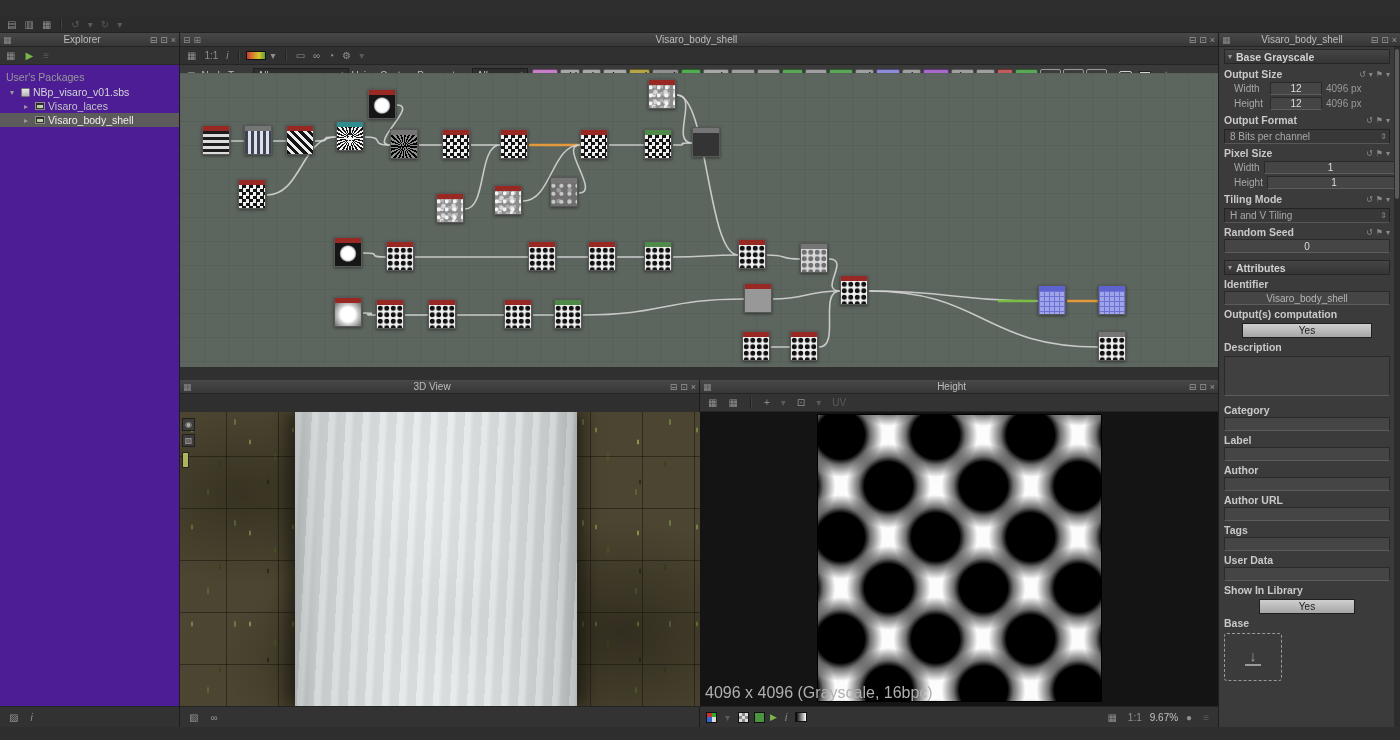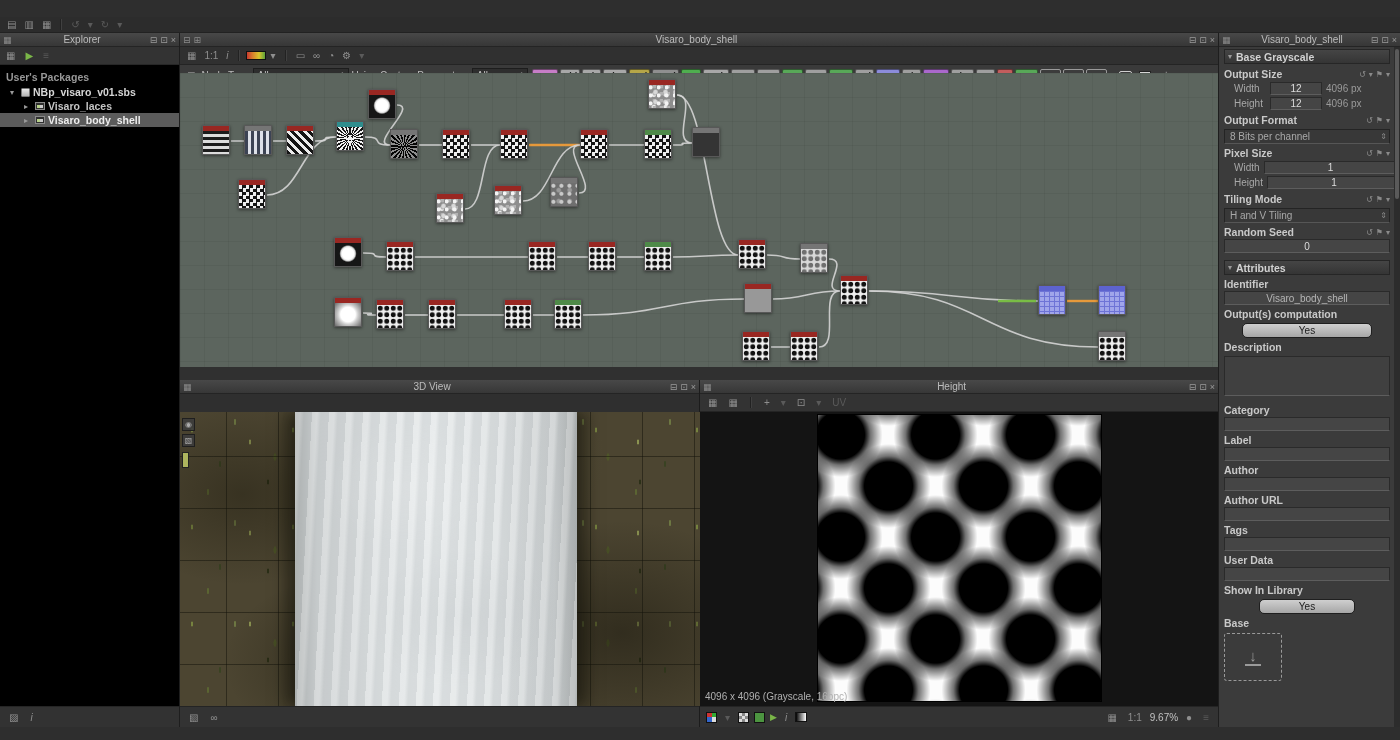--- a/index.html
+++ b/index.html
@@ -18,21 +18,21 @@
   
   .phdr { height:14px; background:linear-gradient(#484848,#373737); border-bottom:1px solid #242424; display:flex; align-items:center; font-size:10px; color:#bdbdbd; padding:0 3px; }
   .ph-icon { color:#8a8a8a; font-size:9px; margin-right:3px; }
   .ph-title { flex:1; text-align:center; white-space:nowrap; overflow:hidden; }
   .ph-btns { display:flex; gap:3px; color:#9a9a9a; font-size:9px; }
   .ph-btns span { cursor:default; }
 
   
   .explorer { position:absolute; left:0; top:33px; width:180px; height:694px; background:#383838; border-right:1px solid #1e1e1e; }
   .exp-toolbar { height:18px; background:#333; border-bottom:1px solid #272727; display:flex; align-items:center; padding-left:3px; gap:4px; }
-  .exp-tree { position:absolute; top:32px; bottom:21px; left:0; right:0; background:#000000; padding-top:4px;font-weight:bold; }
+  .exp-tree { position:absolute; top:32px; bottom:21px; left:0; right:0; background:#4c1d95; padding-top:4px; }
   .tree-root { color:#989898; padding:2px 6px; font-size:10.5px; }
   .tree-row { display:flex; align-items:center; height:14px; padding-left:10px; gap:3px; color:#d6d6d6; font-size:10.5px; white-space:nowrap; }
   .tree-row.child { padding-left:24px; color:#c4c4c4; }
   .tree-row.selected { background:#5b5b5b; color:#eee; }
   .tw { color:#9a9a9a; font-size:8px; width:8px; }
   .pkg-ico { width:9px; height:9px; background:linear-gradient(#e8e8e8,#b5b5b5); border:1px solid #777; border-radius:1px; }
   .gph-ico { width:10px; height:8px; background:#2f2f2f; border:1px solid #8a8a8a; position:relative; }
   .gph-ico::before { content:""; position:absolute; left:1px; top:2px; width:3px; height:3px; background:#b7d08a; }
   .gph-ico::after { content:""; position:absolute; right:1px; top:2px; width:3px; height:3px; background:#c9c9c9; }
   .exp-bottom { position:absolute; left:0; bottom:0; width:100%; height:21px; background:#323232; border-top:1px solid #252525; display:flex; align-items:center; gap:6px; padding-left:6px; }
@@ -126,21 +126,21 @@
   
   .view2d { position:absolute; left:700px; top:380px; width:518px; height:347px; background:#2f2f2f; }
   .v2-toolbar { height:18px; background:#333; border-bottom:1px solid #242424; display:flex; align-items:center; gap:5px; padding-left:5px; }
   .v2-canvas { position:absolute; left:0; top:32px; width:518px; height:294px; background:#141414; overflow:hidden; }
   .heightmap { position:absolute; left:118px; top:3px; width:283px; height:286px; background-color:#fcfcfc;
     background-image:
       radial-gradient(circle,#000 24px,rgba(0,0,0,.55) 30px,rgba(255,255,255,0) 42px),
       radial-gradient(circle,#000 24px,rgba(0,0,0,.55) 30px,rgba(255,255,255,0) 42px);
     background-size:95px 102px; background-position:23px 20px,70px 71px;
     box-shadow:0 0 0 1px #000; }
-  .v2-info { position:absolute; left:5px; bottom:4px; color:#b0b0b0; font-size:10px; }
+  .v2-info { position:absolute; left:5px; bottom:4px; color:#b0b0b0; font-size:16px; }
   .v2-bottom { position:absolute; left:0; bottom:0; width:100%; height:21px; background:#333; border-top:1px solid #242424; display:flex; align-items:center; gap:5px; padding:0 6px; }
   .chan-icon { width:11px; height:11px; display:grid; grid-template-columns:1fr 1fr; grid-template-rows:1fr 1fr; border:1px solid #111; }
   .chan-icon i { display:block; }
   .chk-icon { width:11px; height:11px; background:repeating-conic-gradient(#888 0% 25%,#ddd 0% 50%); background-size:6px 6px; border:1px solid #111; }
   .grn-icon { width:11px; height:11px; background:#4c9440; border:1px solid #111; }
   .ramp-icon { width:12px; height:10px; background:linear-gradient(90deg,#000,#fff); border:1px solid #111; }
   .play-icon { color:#7ab648; font-size:9px; }
   .v2-right { margin-left:auto; display:flex; align-items:center; gap:5px; }
   .zoom-text { color:#c2c2c2; font-size:10px; }
 
@@ -156,21 +156,21 @@
   .picons { display:flex; gap:3px; color:#8a8a8a; font-size:8px; align-items:center; }
   .prow { display:flex; align-items:center; height:15px; gap:4px; padding-left:10px; }
   .sublabel { color:#a8a8a8; font-size:10px; width:32px; }
   .pin { background:#454545; border:1px solid #2a2a2a; border-bottom-color:#5d5d5d; color:#dcdcdc; font-size:10px; text-align:center; height:13px; font-family:inherit; outline:none; }
   .pin.small { width:52px; }
   .pin.full { flex:1; }
   .pin.wide { width:100%; height:14px; }
   .unit { color:#9a9a9a; font-size:10px; }
   .pdrop { height:15px; background:#383838; border:1px solid #242424; border-bottom-color:#565656; display:flex; align-items:center; justify-content:space-between; color:#a9a9a9; font-size:10px; padding:0 2px 0 5px; margin:2px 0 2px 0; }
   .pdrop .spin { color:#8a8a8a; font-size:8px; }
-  .yes-btn { display:block; margin:2px auto 3px auto; width:78%; height:15px; background:linear-gradient(#cfcfcf,#a6a6a6); border:1px solid #1f1f1f; border-radius:5px; color:#1d1d1d; font-size:10px; text-align:center; line-height:14px; }
+  .yes-btn { display:block; margin:2px auto 3px auto; width:78%; height:15px; background:linear-gradient(#cfcfcf,#a6a6a6); border:1px solid #1f1f1f; border-radius:0; color:#1d1d1d; font-size:10px; text-align:center; line-height:14px; }
   .ptext { width:100%; height:40px; background:#404040; border:1px solid #2a2a2a; border-bottom-color:#5d5d5d; margin:2px 0 3px 0; resize:none; outline:none; }
   .attr-label { color:#c9c9c9; font-weight:bold; font-size:10.5px; height:13px; margin-top:3px; }
   .icon-drop { width:58px; height:48px; border:1px dashed #9a9a9a; border-radius:3px; margin-top:3px; display:flex; flex-direction:column; align-items:center; justify-content:center; color:#9a9a9a; }
   .icon-drop .arr { font-size:15px; line-height:13px; }
   .icon-drop .tray { width:16px; height:2px; background:#9a9a9a; margin-top:2px; }
 
   
   .statusbar { position:absolute; left:0; top:727px; width:1400px; height:13px; background:#2d2d2d; border-top:1px solid #1b1b1b; display:flex; align-items:center; justify-content:flex-end; padding-right:8px; color:#a5a5a5; font-size:10px; }
 </style>
 </head>

